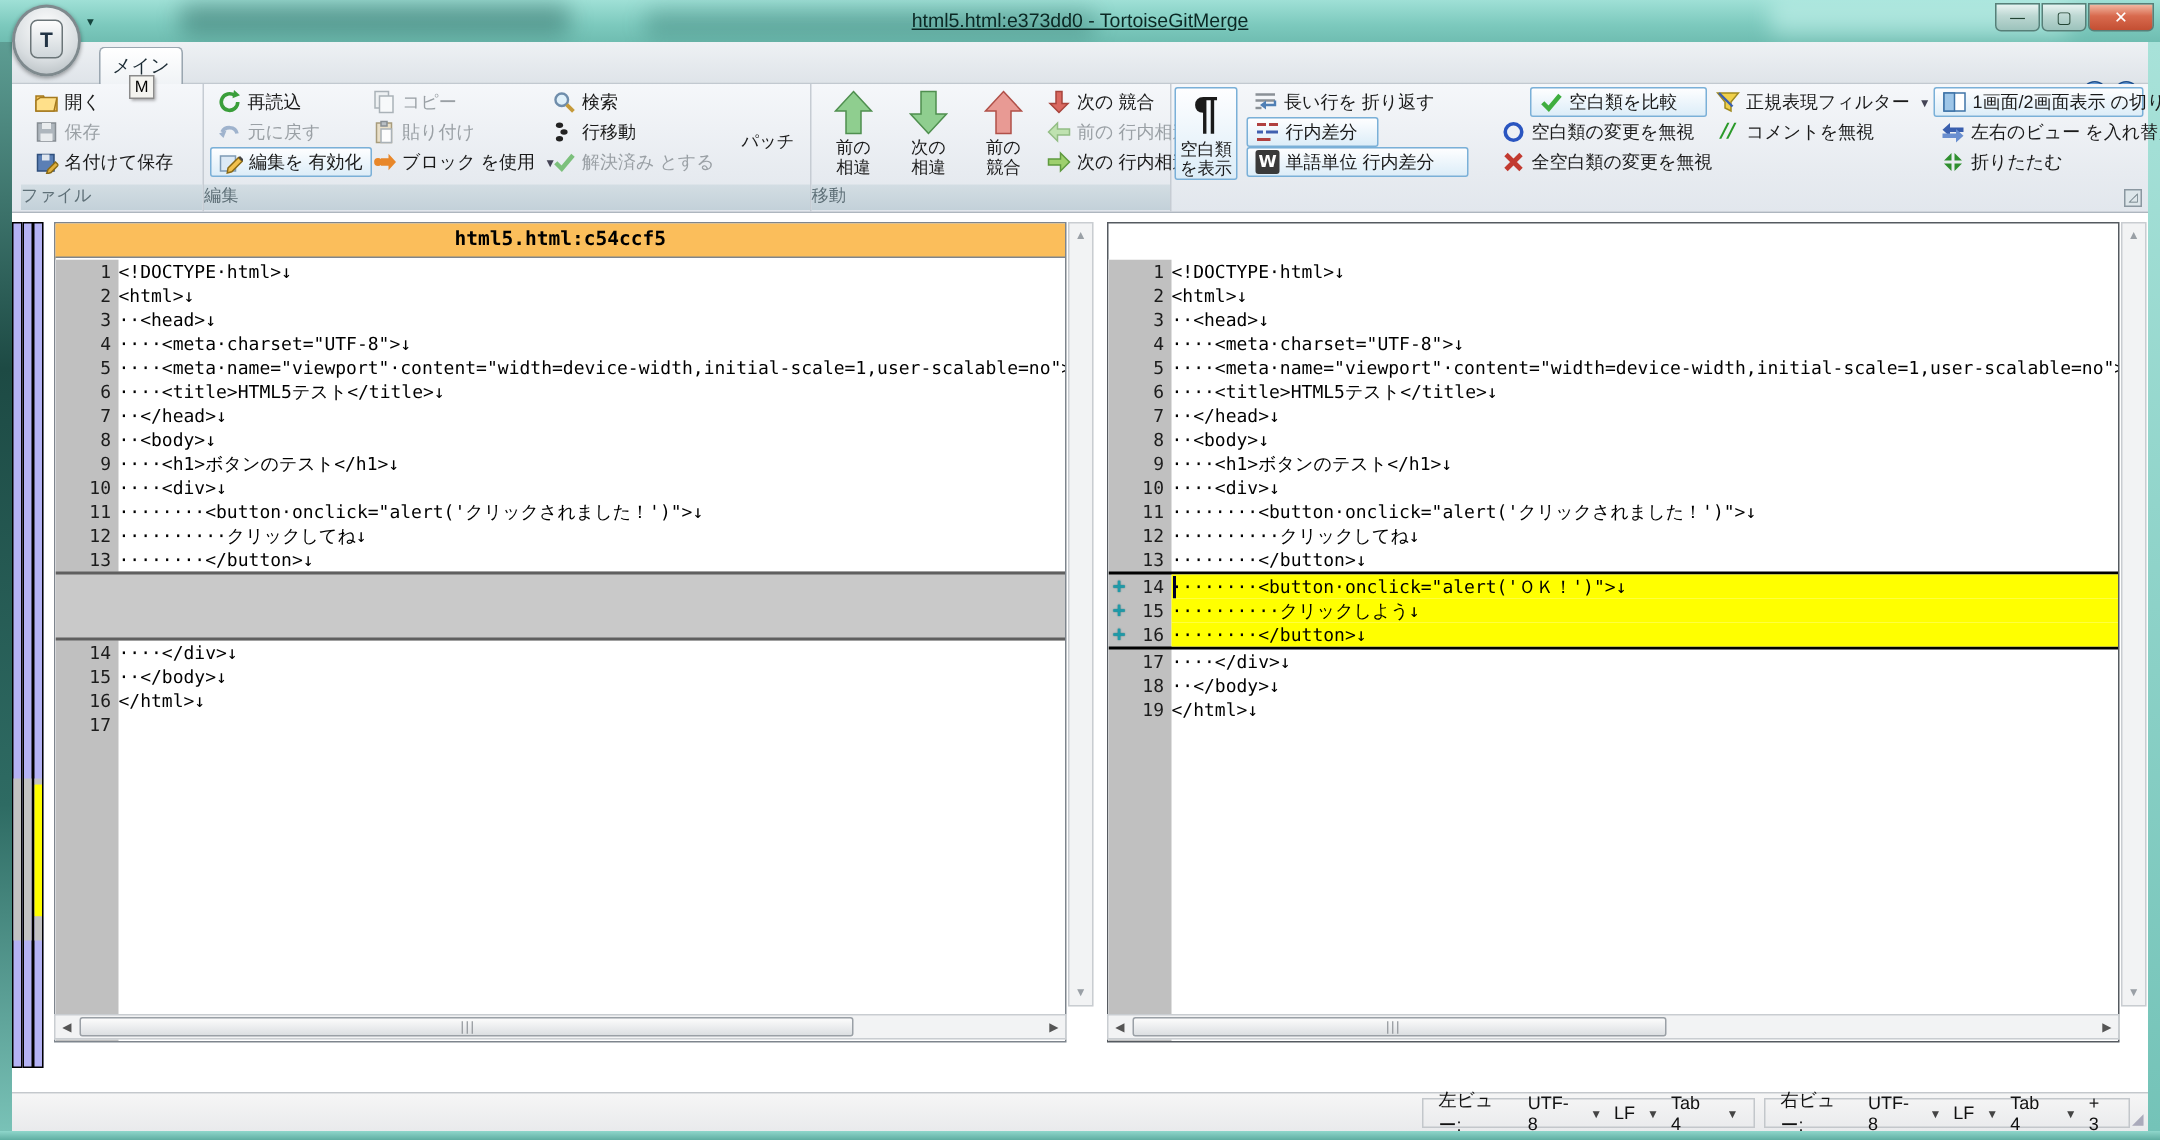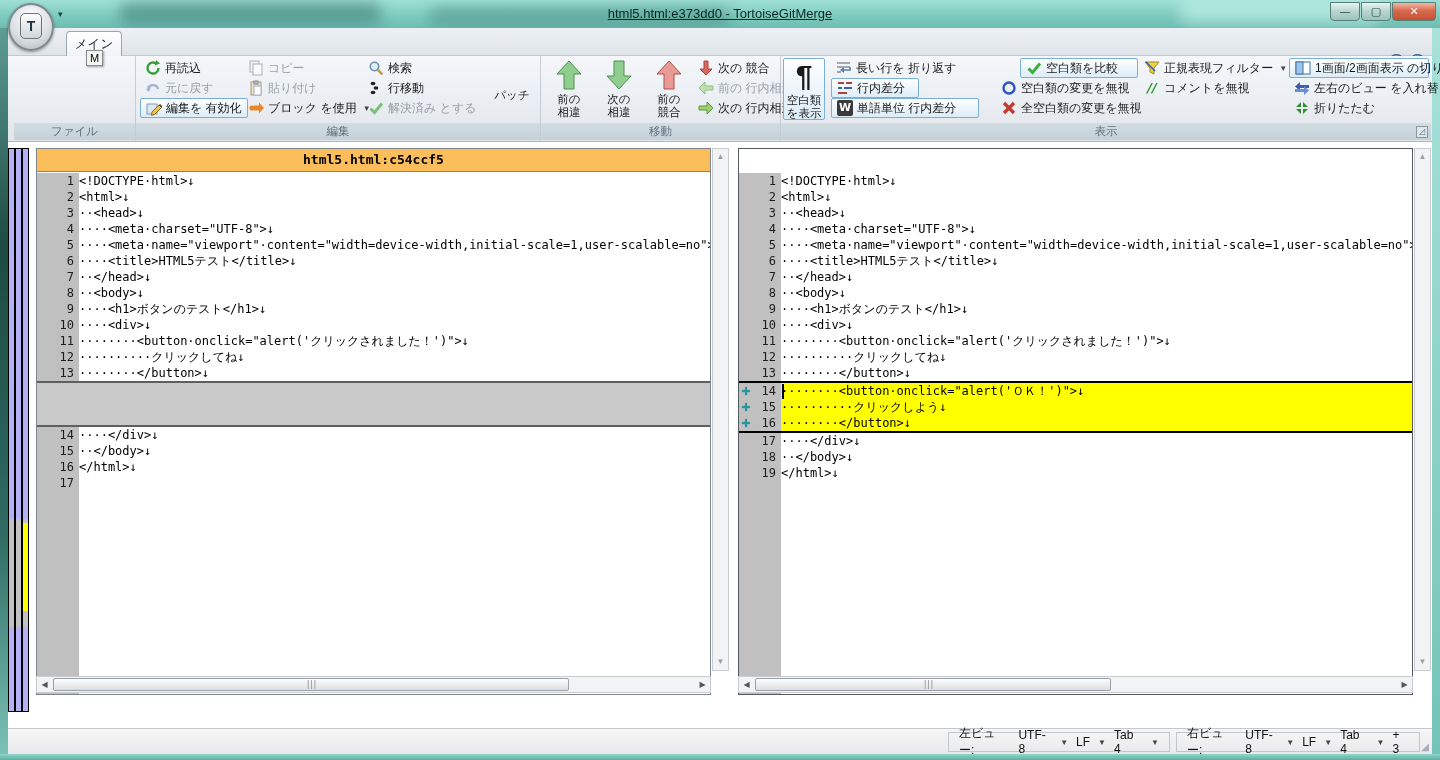--- a/index.html
+++ b/index.html
@@ -40,21 +40,21 @@
     box-shadow:1px 1px 2px rgba(0,0,0,.35); font-size:11px; text-align:center; line-height:15px; z-index:40; }
   #style-area { right:14px; top:33px; height:20px; display:flex; align-items:center; gap:4px; font-size:12.5px; color:#223;margin-top:19px; }
   .orb { width:17px; height:17px; border-radius:50%; background:radial-gradient(circle at 35% 30%, #7fb2e8, #1f5fae);
     color:#fff; font-size:11px; font-weight:bold; text-align:center; line-height:16px; border:1px solid #1b4d8c; }
 
   
   #ribbon { left:8px; top:56px; width:1424px; height:86px;
     background:linear-gradient(#f5f7fa,#e7ebf0 70%,#e2e7ed); border-bottom:1px solid #aeb6bf; }
   .group { position:absolute; top:0; height:85px; border-right:1px solid #c6ccd3; }
   .gband { position:absolute; left:0; bottom:1px; width:100%; height:17px;
-    background:linear-gradient(#d3dde3,#c3d1d9); color:#5f7078; font-size:11.5px; text-align:center; line-height:16px; }
+    background:linear-gradient(#d3dde3,#c3d1d9); color:#5f7078; font-size:11.5px; text-align:left; line-height:16px; }
   .col { position:absolute; top:2px; }
   .sbtn { display:flex; align-items:center; gap:4px; height:20px; padding:0 5px; font-size:12px; color:#1a1a1a; white-space:nowrap; }
   .sbtn.dis { color:#9aa0a5; }
   .sbtn.hl, .bigbtn.hl { border:1px solid #7ab0d8; background:linear-gradient(#fefeff,#dcedf8); border-radius:2px; }
   .bigbtn { position:absolute; top:2px; width:44px; height:64px; display:flex; flex-direction:column;
     align-items:center; justify-content:flex-start; font-size:11.5px; color:#1a1a1a; text-align:center; line-height:13px; }
   .bigbtn .bicon { margin:2px 0 3px; }
   .drop { font-size:8px; color:#445; margin-left:2px; }
   .ic { width:16px; height:16px; flex:0 0 16px; display:inline-block; }
   .glyph { font-family:"DejaVu Sans", sans-serif; font-weight:bold; font-size:13px; line-height:16px; text-align:center; width:16px; display:inline-block; }
@@ -128,20 +128,45 @@
 <div id="style-area" class="abs">
   <span>スタイル</span>
   <span class="drop">▼</span>
   <span class="orb">?</span>
   <span class="orb">i</span>
 </div>
 
 <div id="ribbon" class="abs">
 
   <div class="group" style="left:6px; width:122px;">
+    <div class="col" style="left:4px;">
+      <div class="sbtn">
+        <svg class="ic" viewBox="0 0 16 16">
+            <path d="M1 4h5l1 2h8v8H1z" fill="#f5c25a" stroke="#a57a1e"></path>
+            <path d="M1 7l3-2h11l-2 9H1z" fill="#ffe08a" stroke="#a57a1e"></path>
+          </svg>
+        <span>開く</span>
+      </div>
+      <div class="sbtn dis">
+        <svg class="ic" viewBox="0 0 16 16">
+            <rect x="2" y="2" width="12" height="12" fill="#aeb6bd" stroke="#868d93"></rect>
+            <rect x="5" y="2" width="6" height="4" fill="#e9ecee"></rect>
+            <rect x="4" y="9" width="8" height="5" fill="#e9ecee"></rect>
+          </svg>
+        <span>保存</span>
+      </div>
+      <div class="sbtn">
+        <svg class="ic" viewBox="0 0 16 16">
+            <rect x="2" y="3" width="11" height="11" fill="#5b7fb5" stroke="#2f4f7d"></rect>
+            <rect x="5" y="3" width="5" height="4" fill="#dfe6ee"></rect>
+            <path d="M9 13l5-5 2 2-5 5-3 1z" fill="#e2b13c" stroke="#8a6a15"></path>
+          </svg>
+        <span>名付けて保存</span>
+      </div>
+    </div>
     <div class="gband">ファイル</div>
   </div>
 
   <div class="group" style="left:128px; width:405px;">
     <div class="col" style="left:4px;">
       <div class="sbtn">
         <svg class="ic" viewBox="0 0 16 16">
             <path d="M13.5 8a5.5 5.5 0 1 1-2-4.2" fill="none" stroke="#3a9e3a" stroke-width="2.4"></path>
             <path d="M11 0l4 3.5-5 2z" fill="#3a9e3a"></path>
           </svg>
@@ -350,21 +375,20 @@
           </svg>
         <span>左右のビュー を入れ替え</span>
       </div>
       <div class="sbtn">
         <svg class="ic" viewBox="0 0 16 16">
             <path d="M7 7H2L7 2zM9 7V2l5 5zM7 9v5l-5-5zM9 9h5l-5 5z" fill="#2f8f2f"></path>
           </svg>
         <span>折りたたむ</span>
       </div>
     </div>
-    <div class="gband">表示</div>
     <div id="dlg-launcher">◿</div>
   </div>
 </div>
 
 <div id="client" class="abs">
 
   <div id="locator">
     <div class="locol" style="left: 0px; background: rgb(180, 178, 244);">
         <div class="loseg" style="top: 370px; height: 108px; background: rgb(194, 194, 194);"></div>
       </div>

